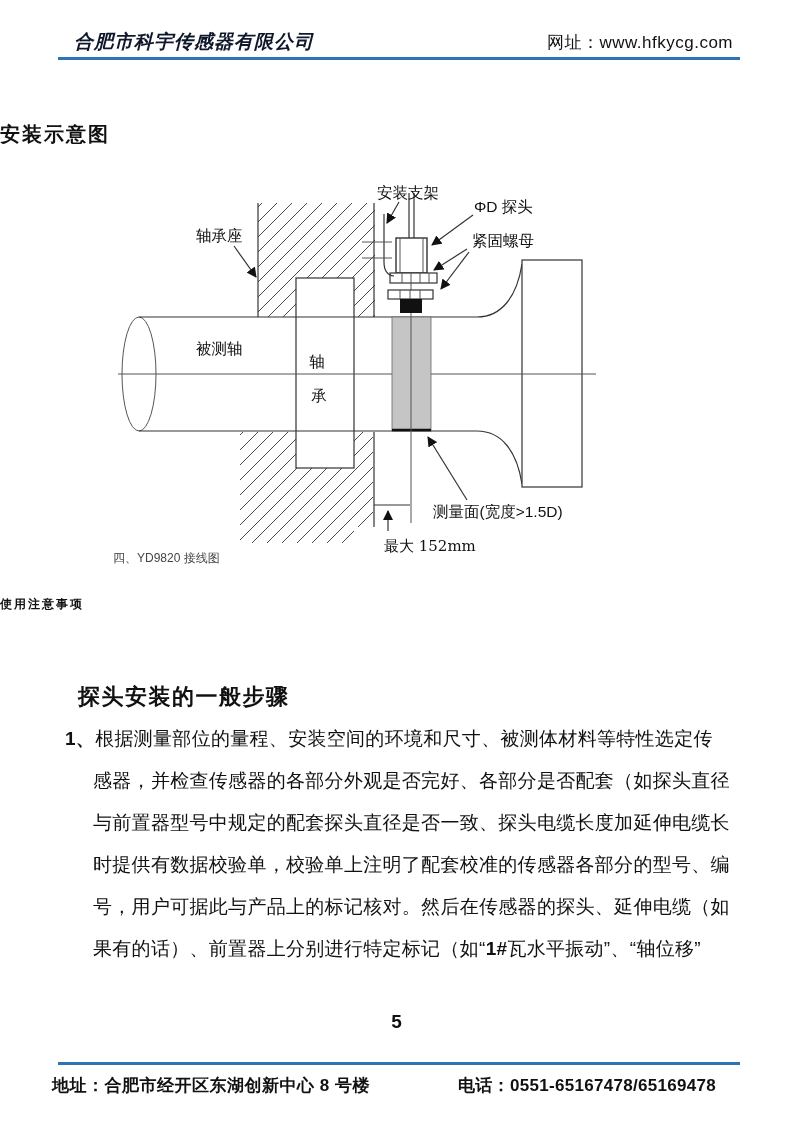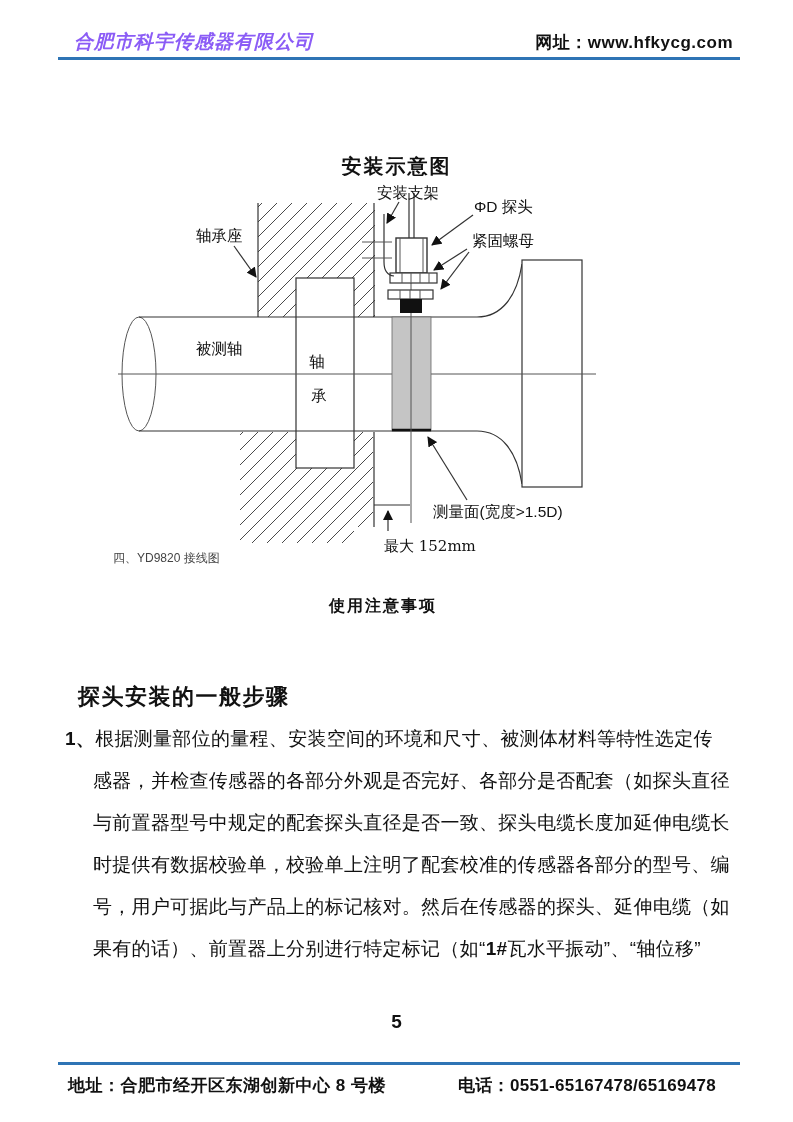--- a/index.html
+++ b/index.html
@@ -3,37 +3,37 @@
 <meta charset="utf-8">
 <style>
   html,body{margin:0;padding:0;}
   body{
     width:793px;height:1122px;background:#ffffff;position:relative;
     font-family:"Liberation Sans",sans-serif;color:#111;overflow:hidden;
   }
   .abs{position:absolute;}
   .company{
     left:74px;top:29px;font-size:19px;font-weight:bold;font-style:italic;
-    font-family:"DejaVu Serif",serif;letter-spacing:1px;color:#8b5cf6;
+    font-family:"DejaVu Serif",serif;letter-spacing:1px;color:#0f172a;
   }
-  .site{right:60px;top:31px;font-size:17px;font-weight:bold;letter-spacing:.5px;}
+  .site{right:60px;top:31px;font-size:17px;font-weight:normal;letter-spacing:.5px;}
   .rule{left:58px;width:682px;height:3px;background:#2e74b5;}
   .header-rule{top:57px;}
   .footer-rule{top:1062px;}
-  .doc-title{left:0;top:121px;width:793px;text-align:center;
-    font-size:20px;font-weight:bold;letter-spacing:2px;margin-top:32px;}
-  .section-title{left:0;top:596px;width:766px;text-align:center;
-    font-size:16px;font-weight:bold;letter-spacing:2px;}
+  .doc-title{left:0;top:121px;width:793px;
+    font-size:20px;font-weight:bold;letter-spacing:2px;}
+  .section-title{left:0;top:596px;width:766px;
+    font-size:12px;font-weight:bold;letter-spacing:2px;}
   .subsection-title{left:78px;top:682px;font-size:22px;font-weight:bold;letter-spacing:1.5px;}
   .para{left:65px;top:718px;width:665px;font-size:19px;line-height:42px;letter-spacing:.3px;}
   .pline{white-space:nowrap;height:42px;}
   .pline.cont{padding-left:28px;}
   .marker{font-weight:bold;}
   .page-number{left:0;top:1011px;width:793px;text-align:center;font-size:19px;font-weight:bold;}
-  .footer-address{left:68px;top:1074px;font-size:17px;font-weight:bold;letter-spacing:.5px;}
+  .footer-address{left:52px;top:1074px;font-size:17px;font-weight:bold;letter-spacing:.5px;}
   .footer-phone{left:458px;top:1074px;font-size:17px;font-weight:bold;letter-spacing:.3px;}
   svg{position:absolute;left:0;top:150px;}
   .dline{stroke:#333;stroke-width:1.2;fill:none;}
   .thin{stroke:#555;stroke-width:1;fill:none;}
   .dlabel{font-size:15.5px;fill:#111;font-family:"Liberation Sans",sans-serif;}
   .dlabel-small{font-size:12px;fill:#444;font-family:"Liberation Sans",sans-serif;}
   .dim-text{font-size:15px;fill:#111;font-family:"DejaVu Serif",serif;}
 </style>
 </head>
 <body>

